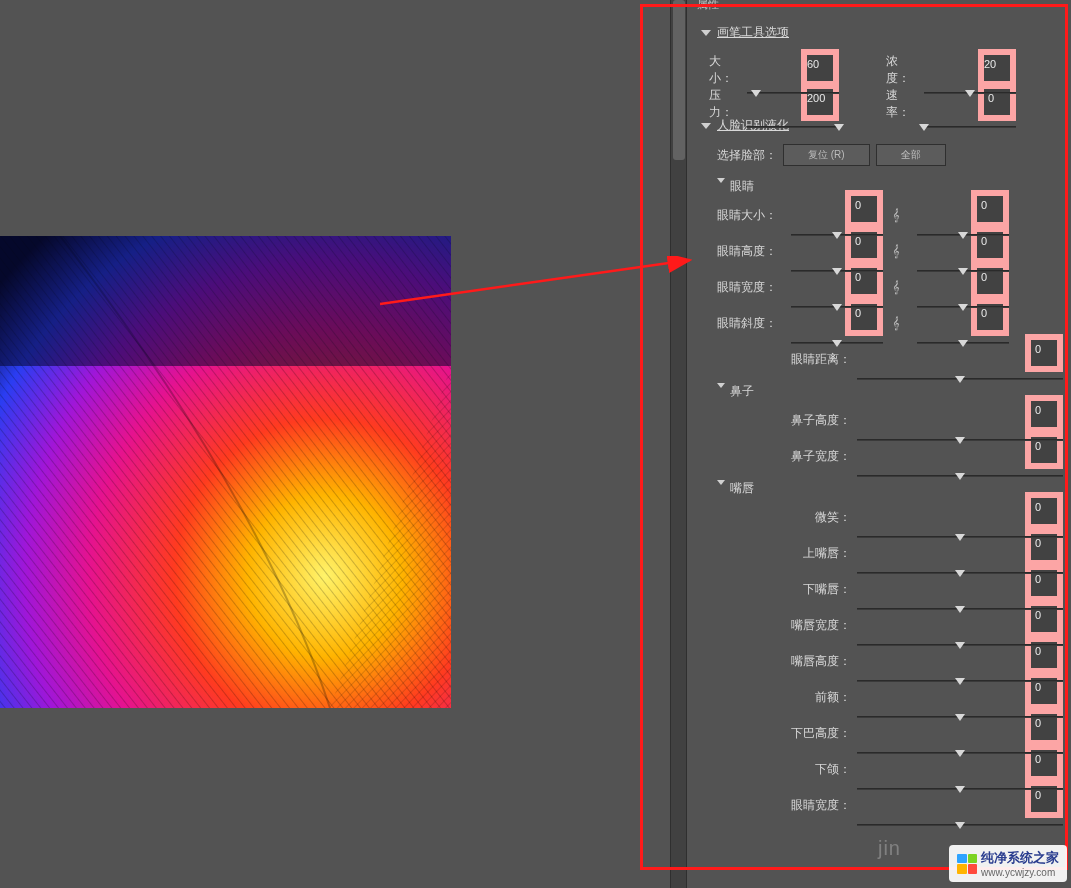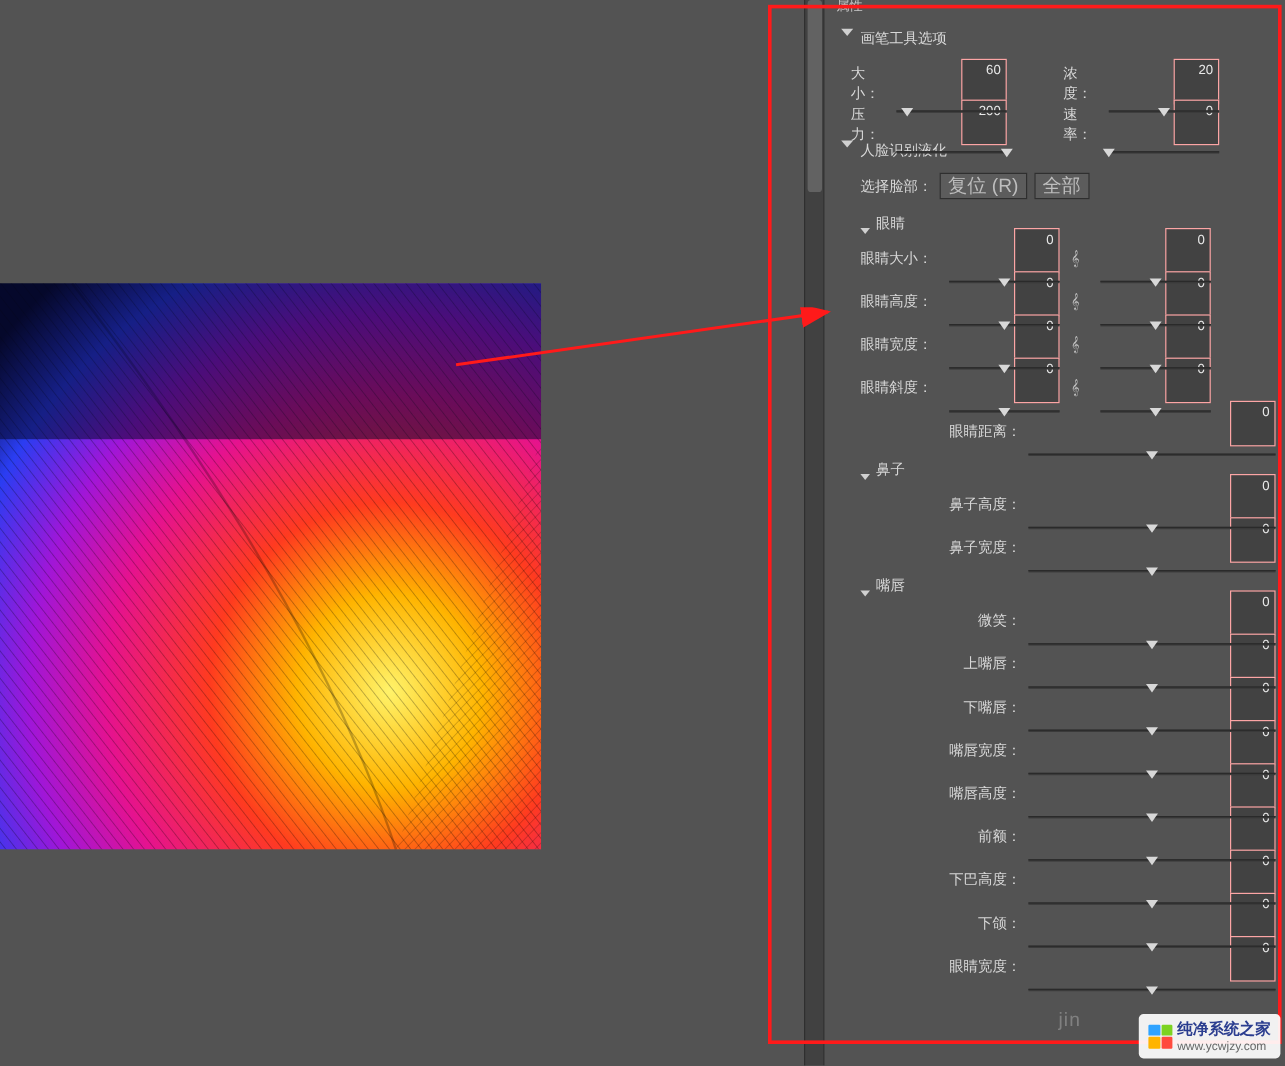--- a/index.html
+++ b/index.html
@@ -48,52 +48,53 @@
     border-left: 1px solid #2f2f2f;
   }
   .panel-tab {
     position: absolute;
     left: 10px; top: -3px;
     color: #c8c8c8;
     font-size: 11px;
   }
   .section-hdr {
     display: flex;
-    align-items: flex-start;
+    align-items: center;
     padding: 4px 6px 4px 14px;
     cursor: pointer;
+    text-decoration: underline;
   }
   .tri {
     width: 0; height: 0;
     border-left: 5px solid transparent;
     border-right: 5px solid transparent;
     border-top: 6px solid #d0d0d0;
     margin-right: 6px;
   }
   .sub-hdr {
     display: flex;
-    align-items: flex-end;
+    align-items: flex-start;
     padding: 6px 6px 2px 30px;
     cursor: pointer;
   }
   .sub-tri {
     width: 0; height: 0;
     border-left: 4px solid transparent;
     border-right: 4px solid transparent;
     border-top: 5px solid #d0d0d0;
     margin-right: 5px;
   }
   .input-box {
     width: 38px;
     height: 38px;
     background: #424242;
-    border: 1px solid #fca5a5;
+    border: 6px solid #fca5a5;
     color: #e8e8e8;
     text-align: right;
-    padding-right: 4px;
+    padding-right: 16px;
     font-size: 11px;
     line-height: 18px;
   }
   .brush-row {
     display: flex;
     align-items: flex-start;
     padding: 4px 8px 0 22px;
     height: 34px;
   }
   .brush-col {
@@ -138,25 +139,25 @@
     font-size: 11px;
   }
   .dropdown .caret {
     width: 0; height: 0;
     border-left: 4px solid transparent;
     border-right: 4px solid transparent;
     border-top: 5px solid #9a9a9a;
   }
   .btn {
     height: 22px;
-    padding: 2px 6px;
+    padding: 2px 24px;
     background: #5c5c5c;
     border: 1px solid #2f2f2f;
     color: #bdbdbd;
-    font-size: 16px;
+    font-size: 10px;
     display: flex;
     align-items: center;
     white-space: nowrap;
   }
   .eye-row {
     display: flex;
     align-items: center;
     padding: 0 8px 0 20px;
     height: 36px;
   }
@@ -215,21 +216,21 @@
   .wm-logo {
     width: 20px; height: 20px;
     margin-right: 4px;
     display: grid;
     grid-template-columns: 1fr 1fr;
     grid-template-rows: 1fr 1fr;
     gap: 1px;
   }
   .wm-logo div { border-radius: 1px; }
   .wm-txt2 { font-size: 10px; color: #666; font-weight: normal; }
-  .wm-ghost { position:absolute; right:170px; bottom:28px; color:#aeaeae; font-size:16px; opacity:.5; letter-spacing:1px;}
+  .wm-ghost { position:absolute; right:170px; bottom:28px; color:#aeaeae; font-size:20px; opacity:.5; letter-spacing:1px;}
 </style>
 </head>
 <body>
 
 <div class="canvas-area">
   <div class="image-preview">
     <svg viewBox="0 0 451 472" preserveAspectRatio="none">
       <defs>
         <radialGradient id="feather" cx="72%" cy="72%" r="95%">
           <stop offset="0%" stop-color="#fff36a"></stop>

